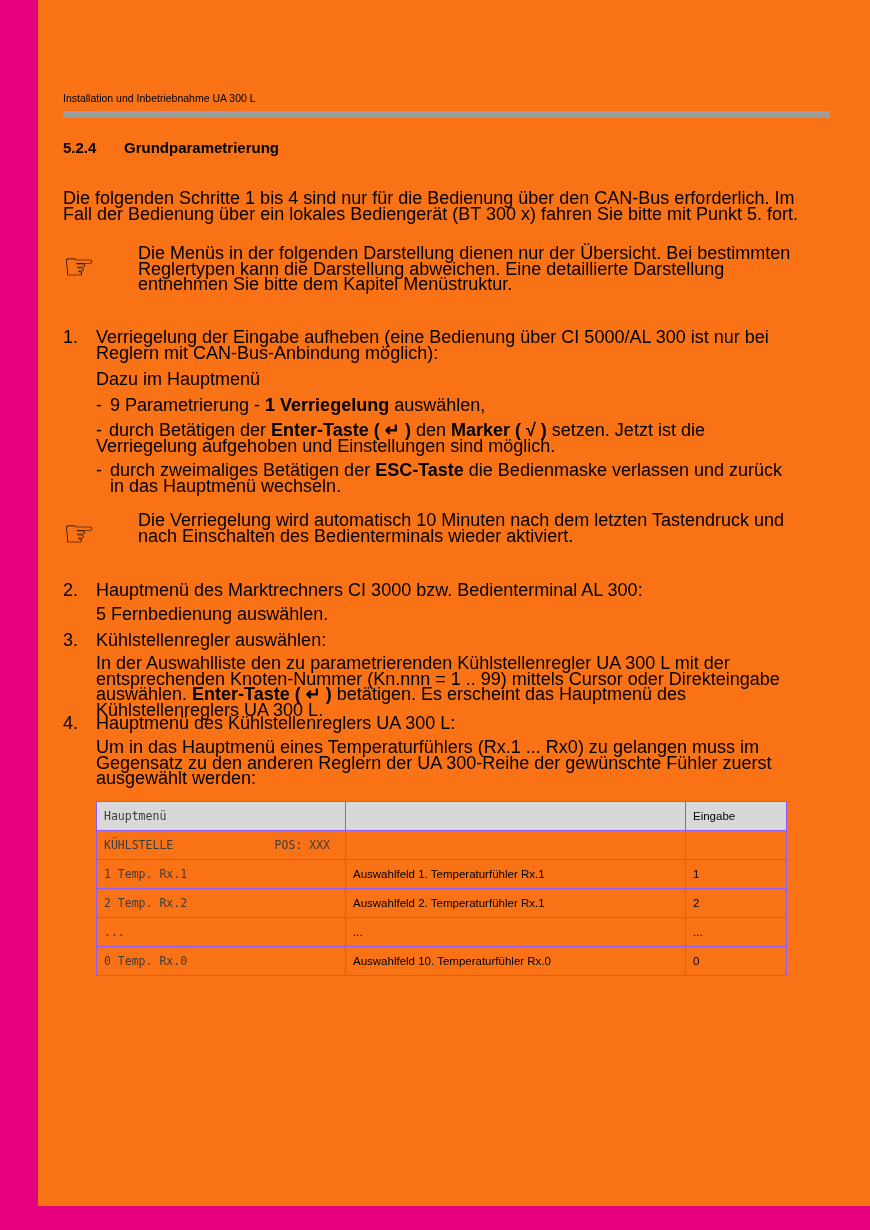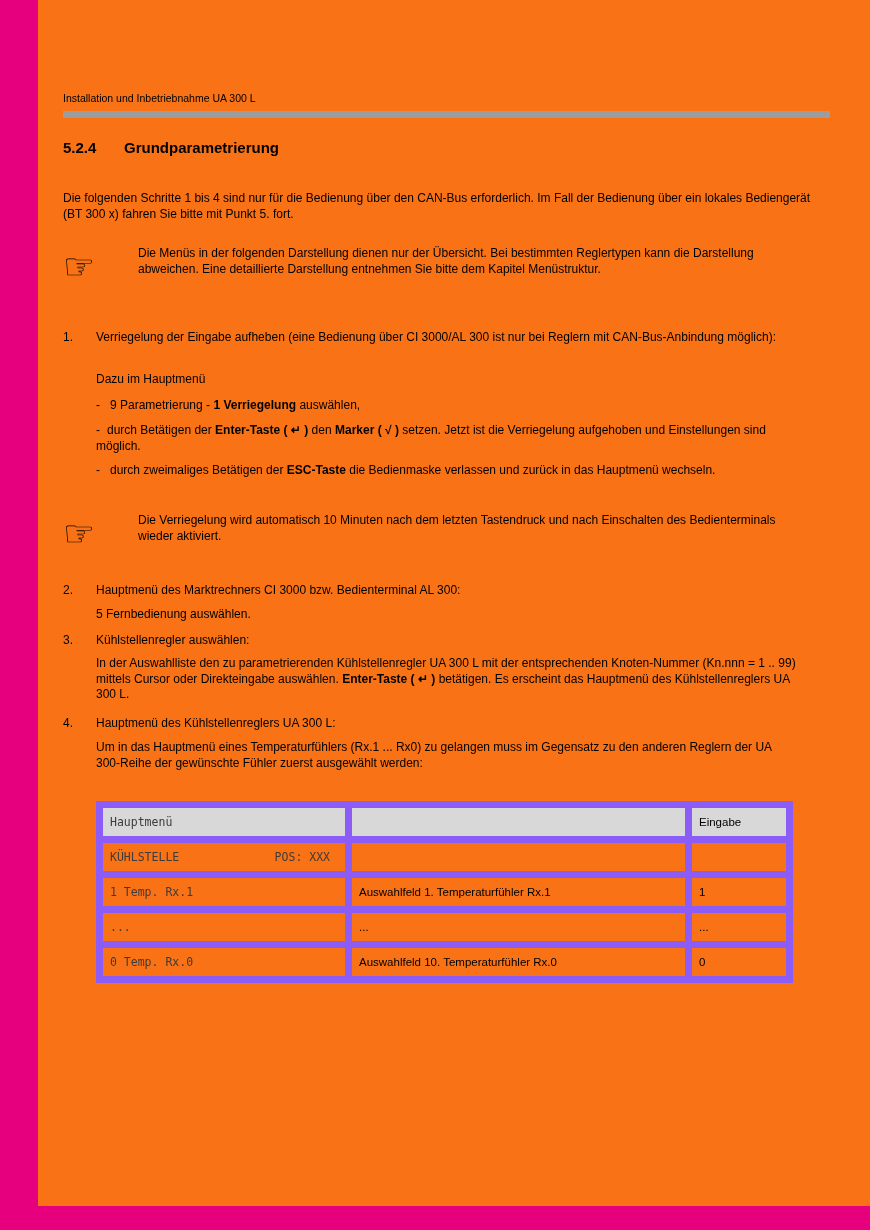--- a/index.html
+++ b/index.html
@@ -12,21 +12,21 @@
   .accent-bottom{ position:absolute; left:0; top:1206px; width:870px; height:24px; background:#e6007e; }
 
   .content { position:absolute; left:63px; top:0; width:767px; }
 
   .hdr-text { position:absolute; top:92px; left:0; font-size:10.5px; }
   .hdr-rule { position:absolute; top:111px; left:0; width:767px; height:7px; background:#9d9d9d; }
 
   .heading { position:absolute; top:139px; left:0; display:flex; font-size:15px; font-weight:bold; }
   .heading .num { width:61px; }
 
-  .body-text { font-size:12px; line-height:15.5px; }
+  .body-text { font-size:18px; line-height:15.5px; }
   .b { font-weight:bold; }
 
   .intro { position:absolute; top:191px; left:0; width:752px; }
 
   .note { position:absolute; left:0; display:flex; }
   .note-1 { top:246px; }
   .note-2 { top:513px; }
   .note .icon-cell { width:75px; flex:0 0 75px; }
   .hand-icon { font-size:36px; line-height:38px; display:inline-block; margin-top:2px; }
   .note .note-text { width:674px; }
@@ -51,21 +51,21 @@
   .bullet-a { top:398px; }
   .bullet-b { top:423px; }
   .bullet-b .dash-inline { margin-right:7px; }
   .bullet-c { top:463px; }
 
   table.menu-table {
     position:absolute; top:801px; left:33px; width:690px;
     border-collapse:collapse; table-layout:fixed;
   }
   table.menu-table td {
-    border:7px solid #8b5cf6; height:24px; padding:2px 7px;
+    border:1px solid #8b5cf6; height:24px; padding:2px 7px;
     vertical-align:middle; font-size:11.5px; overflow:hidden; white-space:nowrap;
   }
   table.menu-table tr.thead td { background:#d8d8d8; }
   td.mono { font-family:"DejaVu Sans Mono", monospace; font-size:11px; color:#3c3c3c; }
   .kfl { display:flex; justify-content:space-between; padding-right:8px; }
 
   .footer { position:absolute; left:63px; top:1183px; width:725px; display:flex; justify-content:space-between; align-items:baseline; }
   .footer .pg { font-size:10.5px; }
   .footer .ver { font-size:9.5px; display:flex; gap:9px; }
 </style>
@@ -90,21 +90,21 @@
 
     <div class="note note-1">
       <div class="icon-cell">
         <span class="hand-icon">☞</span>
       </div>
       <div class="note-text body-text">Die Menüs in der folgenden Darstellung dienen nur der Übersicht. Bei bestimmten Reglertypen kann die Darstellung abweichen. Eine detaillierte Darstellung entnehmen Sie bitte dem Kapitel Menüstruktur.</div>
     </div>
 
     <div class="step step-1 body-text">
       <span class="num">1.</span>
-      <span class="stext">Verriegelung der Eingabe aufheben (eine Bedienung über CI 3000/AL 300 ist nur bei Reglern mit CAN-Bus-Anbindung möglich):</span>
+      <span class="stext">Verriegelung der Eingabe aufheben (eine Bedienung über CI 5000/AL 300 ist nur bei Reglern mit CAN-Bus-Anbindung möglich):</span>
     </div>
 
     <div class="sub sub-1 body-text">Dazu im Hauptmenü</div>
 
     <div class="bullet bullet-a body-text bullet-flex">
       <span class="dash">-</span>
       <span><span>9 Parametrierung - </span><span class="b">1 Verriegelung</span><span> auswählen,</span></span>
     </div>
 
     <div class="bullet bullet-b body-text">
@@ -165,20 +165,25 @@
         </td>
         <td></td>
         <td></td>
       </tr>
       <tr>
         <td class="mono">1 Temp. Rx.1</td>
         <td>Auswahlfeld 1. Temperaturfühler Rx.1</td>
         <td>1</td>
       </tr>
       <tr>
+        <td class="mono">2 Temp. Rx.2</td>
+        <td>Auswahlfeld 2. Temperaturfühler Rx.1</td>
+        <td>2</td>
+      </tr>
+      <tr>
         <td class="mono">...</td>
         <td>...</td>
         <td>...</td>
       </tr>
       <tr>
         <td class="mono">0 Temp. Rx.0</td>
         <td>Auswahlfeld 10. Temperaturfühler Rx.0</td>
         <td>0</td>
       </tr>
     </tbody>

